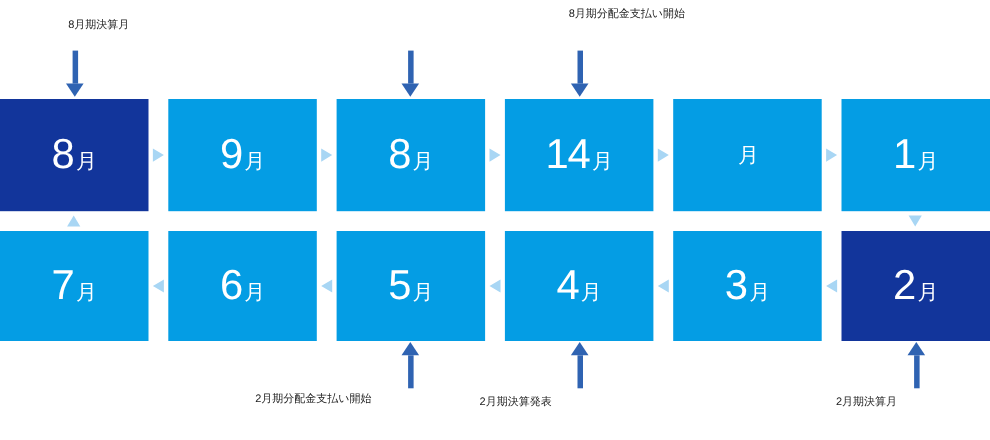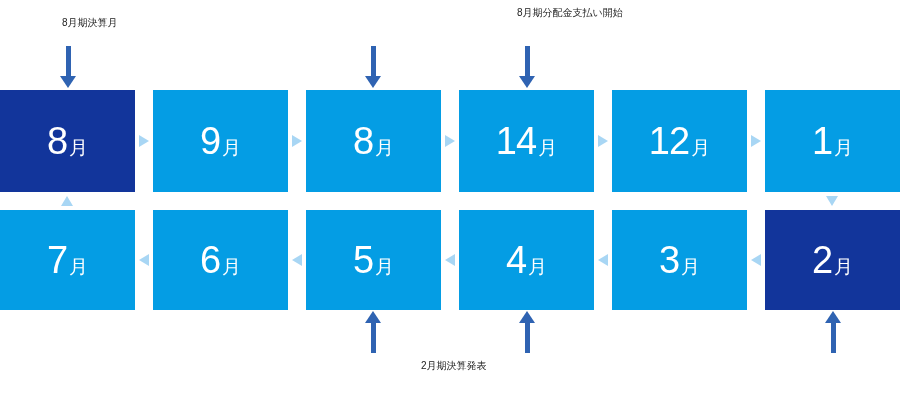--- a/index.html
+++ b/index.html
@@ -89,21 +89,20 @@
       </span>
     </div>
     <div class="month-box light">
       <span class="month-label">
         <span class="month-num">14</span>
         <span class="month-unit">月</span>
       </span>
     </div>
     <div class="month-box light">
       <span class="month-label">
-        <span class="month-num">12</span>
         <span class="month-unit">月</span>
       </span>
     </div>
     <div class="month-box light">
       <span class="month-label">
         <span class="month-num">1</span>
         <span class="month-unit">月</span>
       </span>
     </div>
   </div>
@@ -160,28 +159,32 @@
   <div class="flow-arrow left" style="left:292px;top:254px;"></div>
   <div class="flow-arrow left" style="left:445px;top:254px;"></div>
   <div class="flow-arrow left" style="left:598px;top:254px;"></div>
   <div class="flow-arrow left" style="left:751px;top:254px;"></div>
 
   <div class="vann up" style="left:365px;top:311px;">
     <div class="head"></div>
     <div class="shaft"></div>
   </div>
   <div class="ann" style="left:232px;top:352px;">
+    <div>2月期分配金支払い開始</div>
   </div>
 
   <div class="vann up" style="left:519px;top:311px;">
     <div class="head"></div>
     <div class="shaft"></div>
   </div>
-  <div class="ann" style="left:421px;top:355px;">
+  <div class="ann" style="left:436px;top:355px;">
     <div>2月期決算発表</div>
   </div>
 
   <div class="vann up" style="left:825px;top:311px;">
     <div class="head"></div>
     <div class="shaft"></div>
   </div>
+  <div class="ann" style="left:760px;top:355px;">
+    <div>2月期決算月</div>
+  </div>
 
 </div>
 
 </body></html>

